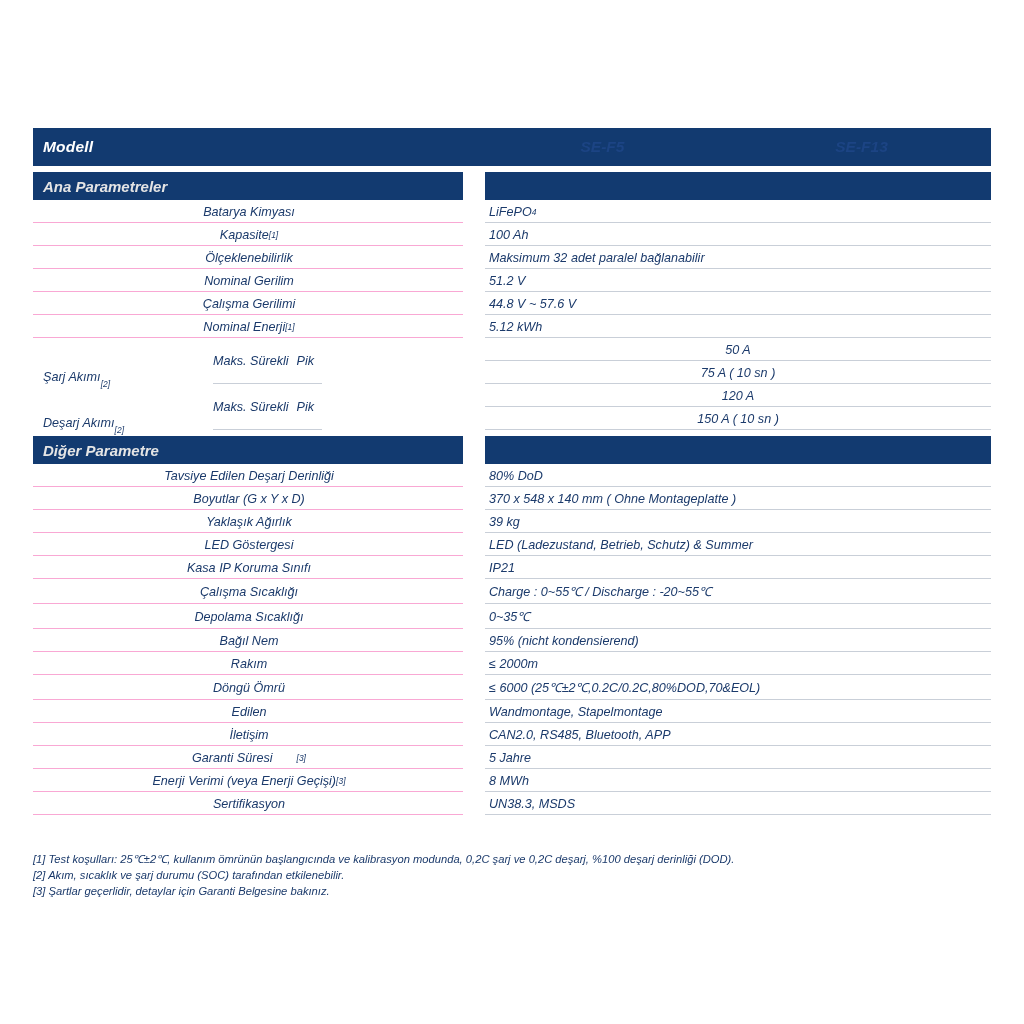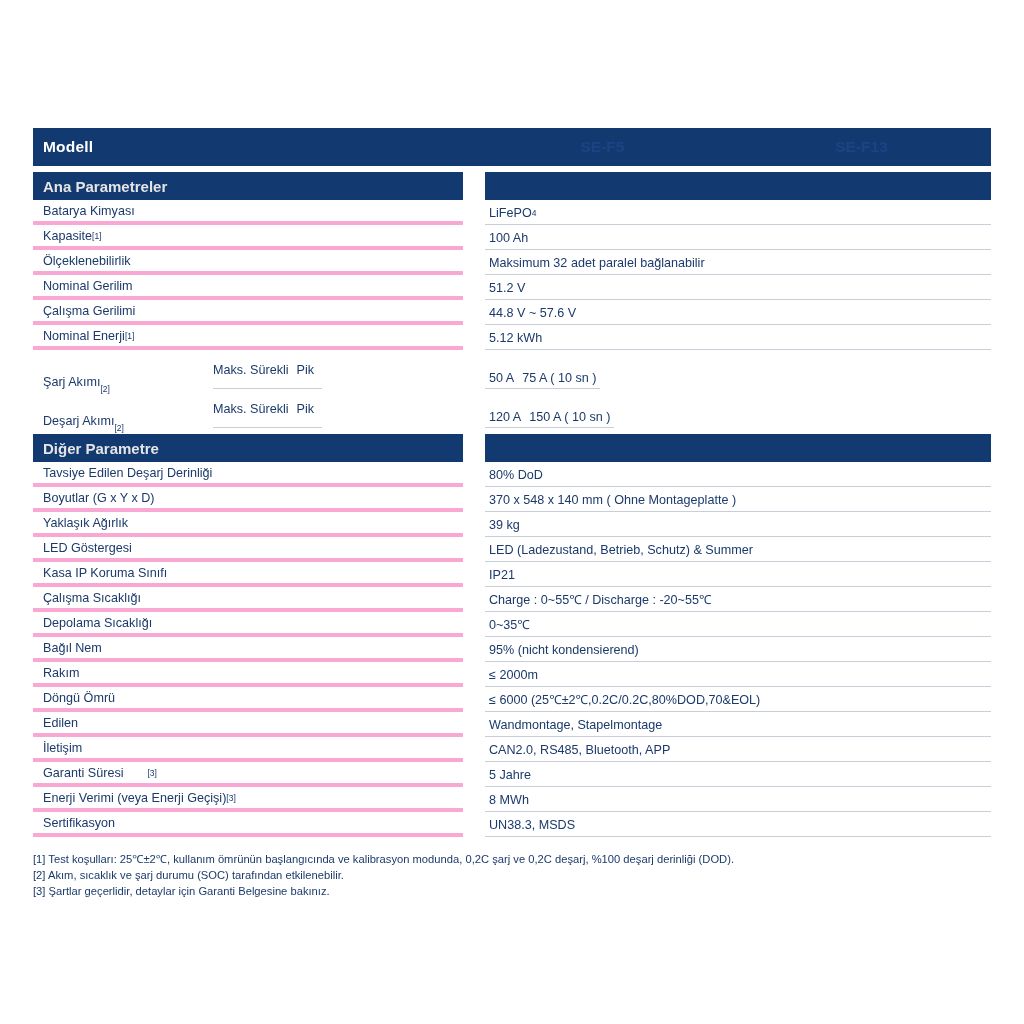--- a/index.html
+++ b/index.html
@@ -12,20 +12,21 @@
   body {
     font-family: "Liberation Sans", sans-serif;
     color: #1b3a6b;
     -webkit-font-smoothing: antialiased;
   }
   .page {
     position: relative;
     width: 1024px;
     height: 872px;
     box-sizing: border-box;
+    font-style: italic;
   }
   .spec-sheet {
     position: absolute;
     left: 33px;
     top: 128px;
     width: 958px;
   }
 
   
   .title-bar {
@@ -84,23 +85,24 @@
     display: flex;
     width: 100%;
     min-height: 23px;
   }
   .lbl {
     width: 430px;
     flex: 0 0 430px;
     box-sizing: border-box;
     padding: 4px 8px 3px 10px;
     font-size: 12.6px;
-    border-bottom: 4px solid #f9a8d4;
-    display: flex;
-    align-items: center;
+    border-bottom: 1px solid #f9a8d4;
+    display: flex;
+    align-items: center;
+    justify-content: center;
   }
   .lbl-main {
     width: 180px;
     flex: 0 0 180px;
     box-sizing: border-box;
     padding-left: 10px;
     font-size: 12.6px;
     display: flex;
     align-items: flex-end;
   }
@@ -132,21 +134,21 @@
     border-bottom: 1px solid #c9cfd8;
     display: flex;
     align-items: center;
     justify-content: flex-start;
     min-height: 23px;
   }
   .val-stack {
     flex: 1 1 auto;
     margin-left: 22px;
     display: flex;
-    margin-top: 16px;
+    flex-direction: column;
   }
   .val-stack .vcell {
     box-sizing: border-box;
     padding: 4px 4px 3px 4px;
     font-size: 12.6px;
     text-align: center;
     border-bottom: 1px solid #c9cfd8;
     min-height: 23px;
     display: flex;
     align-items: center;

